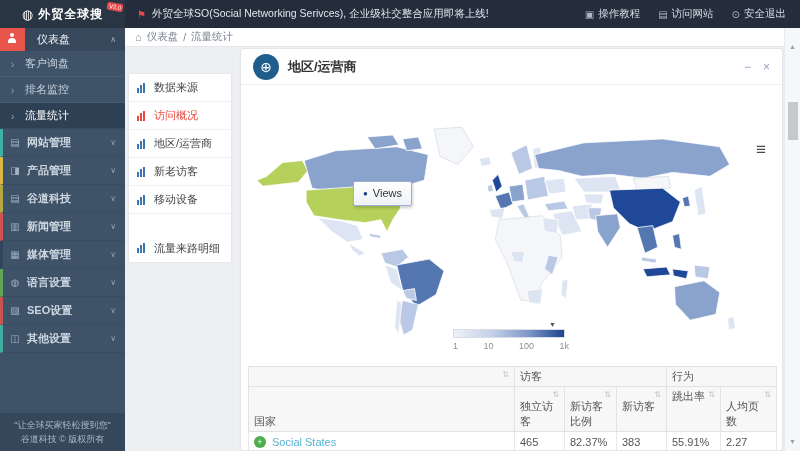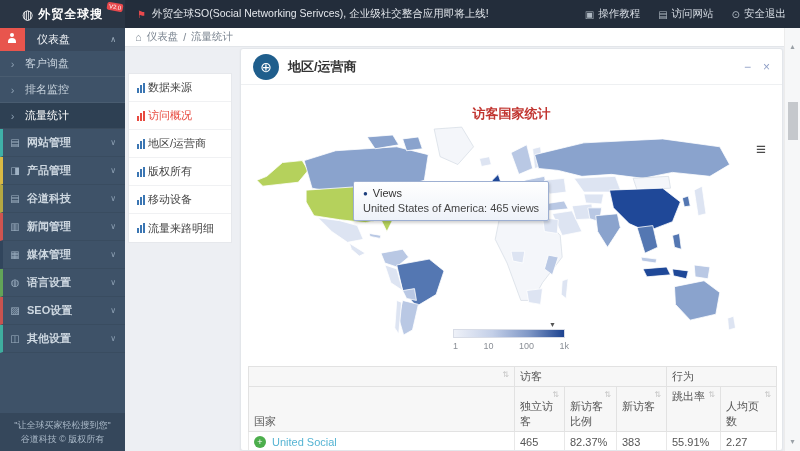--- a/index.html
+++ b/index.html
@@ -44,22 +44,22 @@
   .secs .sec:nth-child(7){ border-left-color:#c8534f; }
   .secs .sec:nth-child(8){ border-left-color:#3fae9f; }
   .side-foot { position:absolute; left:0; right:0; bottom:0; height:38px; background:#35475b; color:#a9b8c7; font-size:9px; text-align:center; padding-top:5px; line-height:14px; }
 
   
   .breadcrumb { position:absolute; left:125px; right:16px; top:28px; height:19px; background:#fff; border-bottom:1px solid #e3e6ea; display:flex; align-items:center; gap:5px; padding-left:10px; font-size:10.5px; color:#7a8490; z-index:5; }
   .breadcrumb .bc-home { color:#8b949e; font-size:11px; }
 
   
   .menucard { position:absolute; left:128px; top:73px; width:104px; background:#fff; border:1px solid #e6e8ec; z-index:5; }
-  .m-item { height:28px; display:flex; align-items:center; padding-left:8px; border-bottom:1px solid #f0f1f3; font-size:11px; color:#444; cursor:pointer; white-space:nowrap; }
-  .m-item:last-child { border-bottom:none; }
+  .m-item { height:28px; display:flex; align-items:center; gap:6px; padding-left:8px; border-bottom:1px solid #f0f1f3; font-size:11px; color:#444; cursor:pointer; white-space:nowrap; }
+  .m-item:last-child { border-bottom:none;margin-top:20px; }
   .bars { display:flex; align-items:flex-end; gap:1px; width:11px; height:10px; flex:none; }
   .bars i { display:block; width:2px; background:#3b76b3; }
   .bars i:nth-child(1){ height:5px; } .bars i:nth-child(2){ height:8px; } .bars i:nth-child(3){ height:10px; }
   .m-item.active { color:#e8493f; }
   .m-item.active .bars i { background:#e8493f; }
 
   
   .panel { position:absolute; left:240px; top:48px; width:543px; height:403px; background:#fff; border:1px solid #e3e6ea; border-radius:3px; overflow:hidden; box-shadow:0 1px 2px rgba(0,0,0,.05); z-index:5; }
   .p-head { height:36px; border-bottom:1px solid #eef0f2; display:flex; align-items:center; gap:9px; padding:0 12px; }
   .globe-badge { width:26px; height:26px; border-radius:50%; background:#1f5e8c; color:#fff; display:flex; align-items:center; justify-content:center; font-size:14px; flex:none; }
@@ -240,21 +240,21 @@
           <i></i>
         </span>
       <span>地区/运营商</span>
     </div>
     <div class="m-item">
       <span class="bars">
           <i></i>
           <i></i>
           <i></i>
         </span>
-      <span>版权所有</span>
+      <span>新老访客</span>
     </div>
     <div class="m-item">
       <span class="bars">
           <i></i>
           <i></i>
           <i></i>
         </span>
       <span>移动设备</span>
     </div>
     <div class="m-item">
@@ -271,21 +271,20 @@
     <div class="p-head">
       <span class="globe-badge">⊕</span>
       <span class="p-title">地区/运营商</span>
       <span class="p-actions">
         <span>−</span>
         <span>×</span>
       </span>
     </div>
 
     <div class="map-area">
-      <div class="map-title">访客国家统计</div>
       <span class="hamburger">≡</span>
 
       <svg class="worldmap" viewBox="0 0 530 215">
 
         <polygon class="hl" points="8,56 18,52 34,38 54,36 60,46 50,58 32,60 14,62"></polygon>
         <polygon class="c3" points="56,36 88,26 150,22 182,30 178,56 150,64 118,60 96,70 64,64"></polygon>
         <polygon class="c3" points="120,12 146,10 152,20 128,24"></polygon>
         <polygon class="c3" points="156,14 172,12 176,24 160,26"></polygon>
         <polygon class="c0" points="188,4 216,2 228,22 212,40 194,32"></polygon>
         <polygon class="hl" points="58,66 148,60 154,84 146,96 140,108 134,96 118,99 92,96 66,92 58,78"></polygon>
@@ -340,21 +339,20 @@
 
         <polygon class="c3" points="432,164 462,158 478,170 474,192 448,198 433,182"></polygon>
         <polygon class="c1" points="486,196 492,194 494,206 487,208"></polygon>
       </svg>
 
       <div class="tooltip">
         <div class="tt-1">
           <span class="dot">●</span>
           <span>Views</span>
         </div>
-        <div class="tt-2">United States of America: 465 views</div>
       </div>
 
       <div class="legend">
         <span class="lg-marker">▼</span>
         <div class="lg-bar"></div>
         <div class="lg-ticks">
           <span>1</span>
           <span>10</span>
           <span>100</span>
           <span>1k</span>
@@ -400,21 +398,21 @@
               </th>
           <th>
                 <span class="sort">⇅</span>
                 <span class="th-label">人均页数</span>
               </th>
         </tr>
         <tr>
           <td>
             <span class="country-cell">
               <span class="plus-ic">+</span>
-              <span class="country-link">United Social</span>
+              <span class="country-link">Social States</span>
             </span>
           </td>
           <td>465</td>
           <td>82.37%</td>
           <td>383</td>
           <td>55.91%</td>
           <td>2.27</td>
         </tr>
 
       </tbody>

